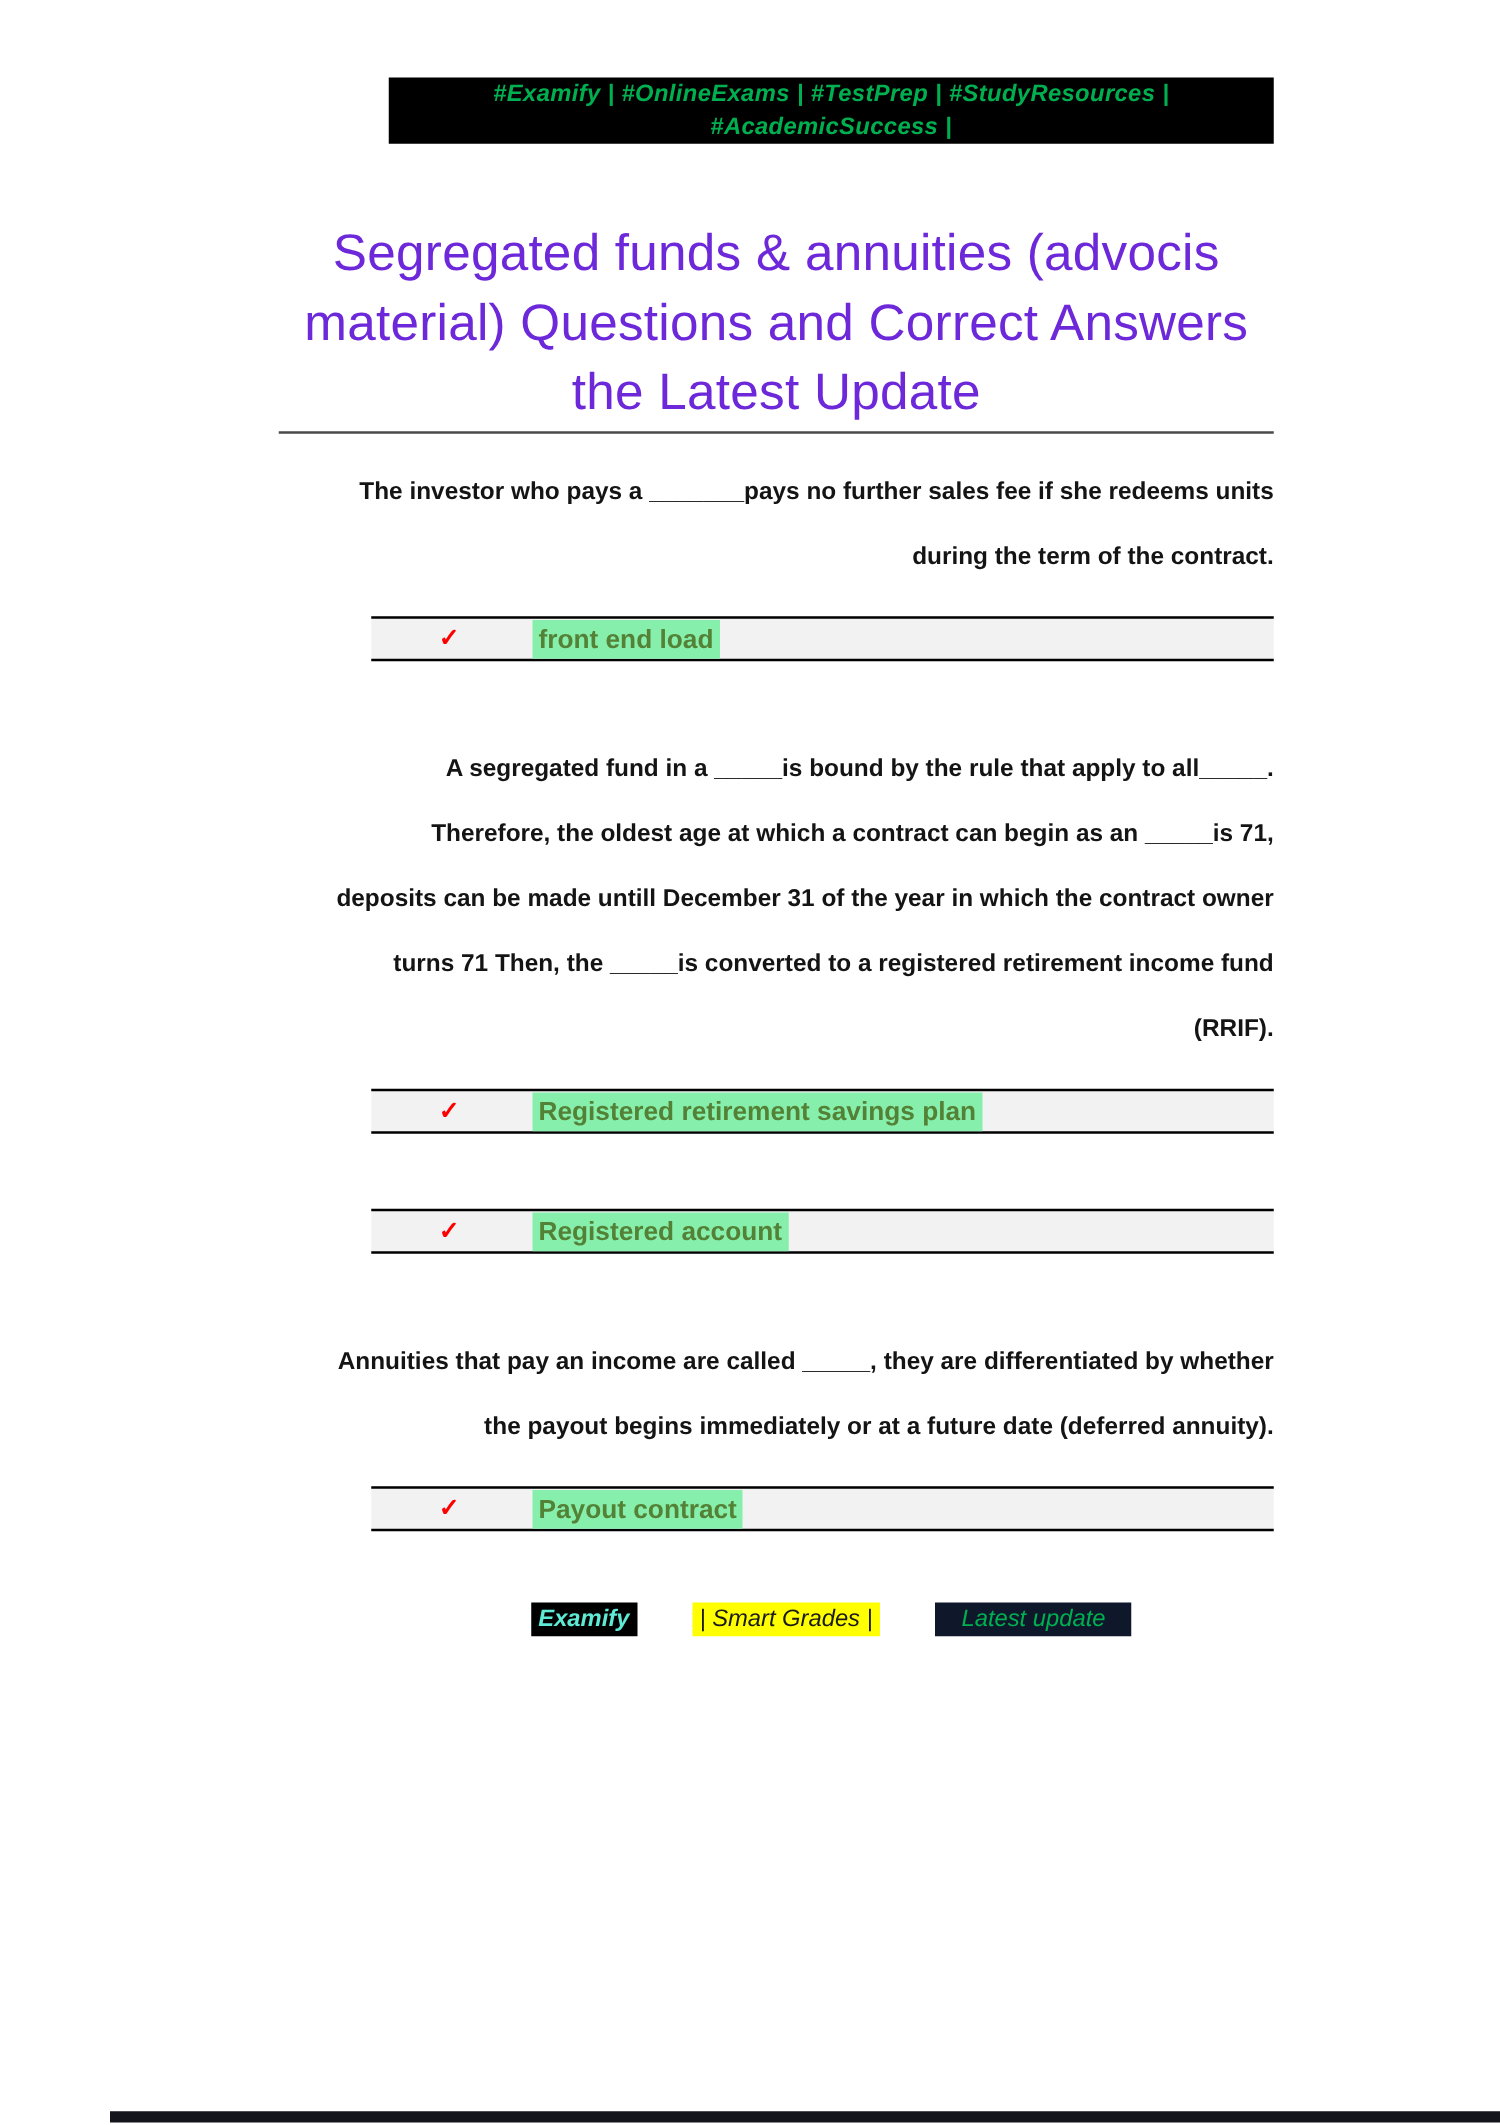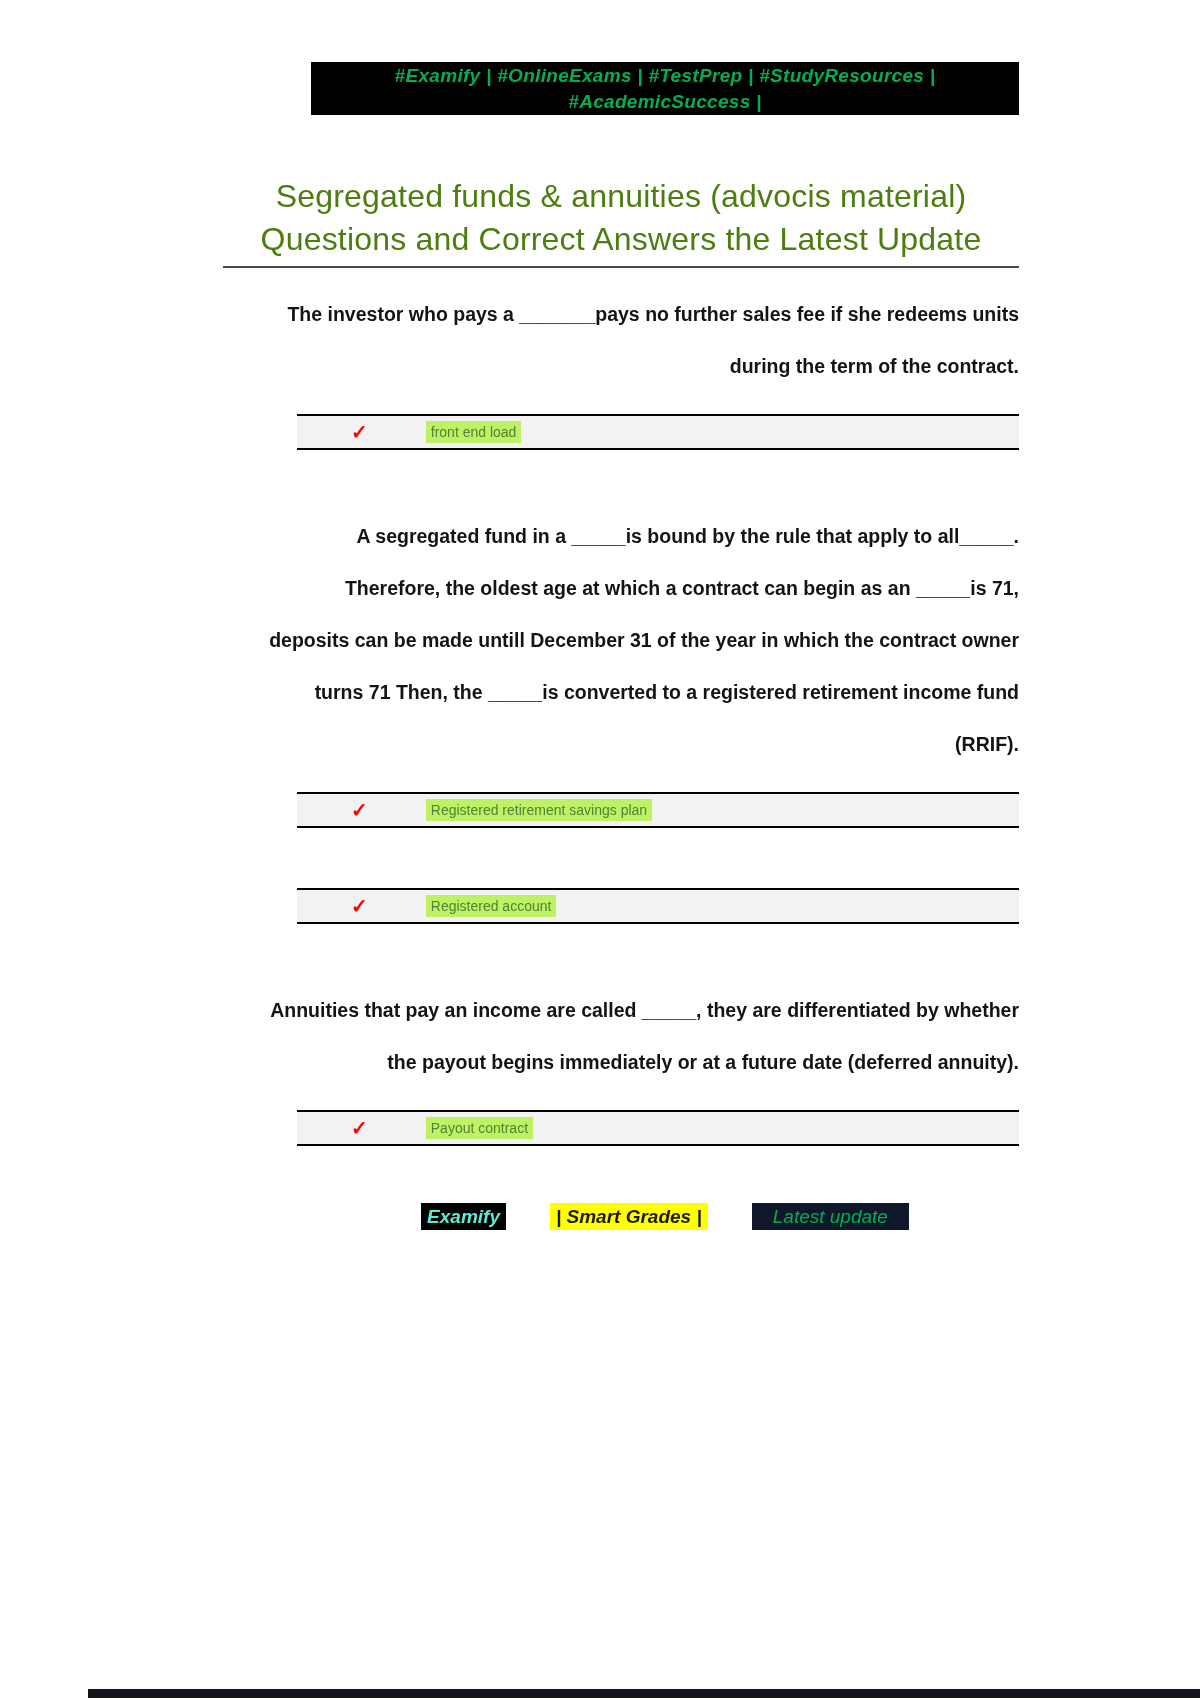--- a/index.html
+++ b/index.html
@@ -29,22 +29,22 @@
     padding: 1px 7px;
     margin-bottom: 2px;
     letter-spacing: 0.3px;
   }
 
   
   .title {
     margin: 58px auto 0 auto;
     max-width: 845px;
     text-align: center;
-    color: #4d7c0f;
-    font-size: 32px;
+    color: #6d28d9;
+    font-size: 41px;
     font-weight: 500;
     line-height: 1.35;
     letter-spacing: 0.2px;
   }
   .title-rule {
     border: none;
     border-bottom: 2px solid #4a4a4a;
     margin: 4px 0 0 0;
   }
 
@@ -70,24 +70,24 @@
     padding: 0 10px;
   }
   .check {
     color: #ff0000;
     font-size: 20px;
     font-weight: bold;
     margin-right: 14px;
     line-height: 1;
   }
   .answer-text {
-    background: #bef264;
+    background: #86efac;
     color: #538135;
-    font-size: 14px;
-    font-weight: 400;
+    font-size: 21px;
+    font-weight: 700;
     padding: 2px 5px;
     line-height: 1.3;
   }
 
   
   .footer {
     margin-top: 46px;
     text-align: center;
     font-size: 19px;
   }
@@ -95,21 +95,21 @@
     background: #000000;
     color: #5eead4;
     font-weight: bold;
     font-style: italic;
     padding: 3px 6px;
   }
   .f-mid {
     background: #ffff00;
     color: #1a1a1a;
     font-style: italic;
-    font-weight: 700;
+    font-weight: 400;
     padding: 3px 6px;
     text-align: center;
   }
   .f-latest {
     background: #0f172a;
     color: #00b050;
     font-style: italic;
     font-weight: 500;
     padding: 3px 21px;
   }

